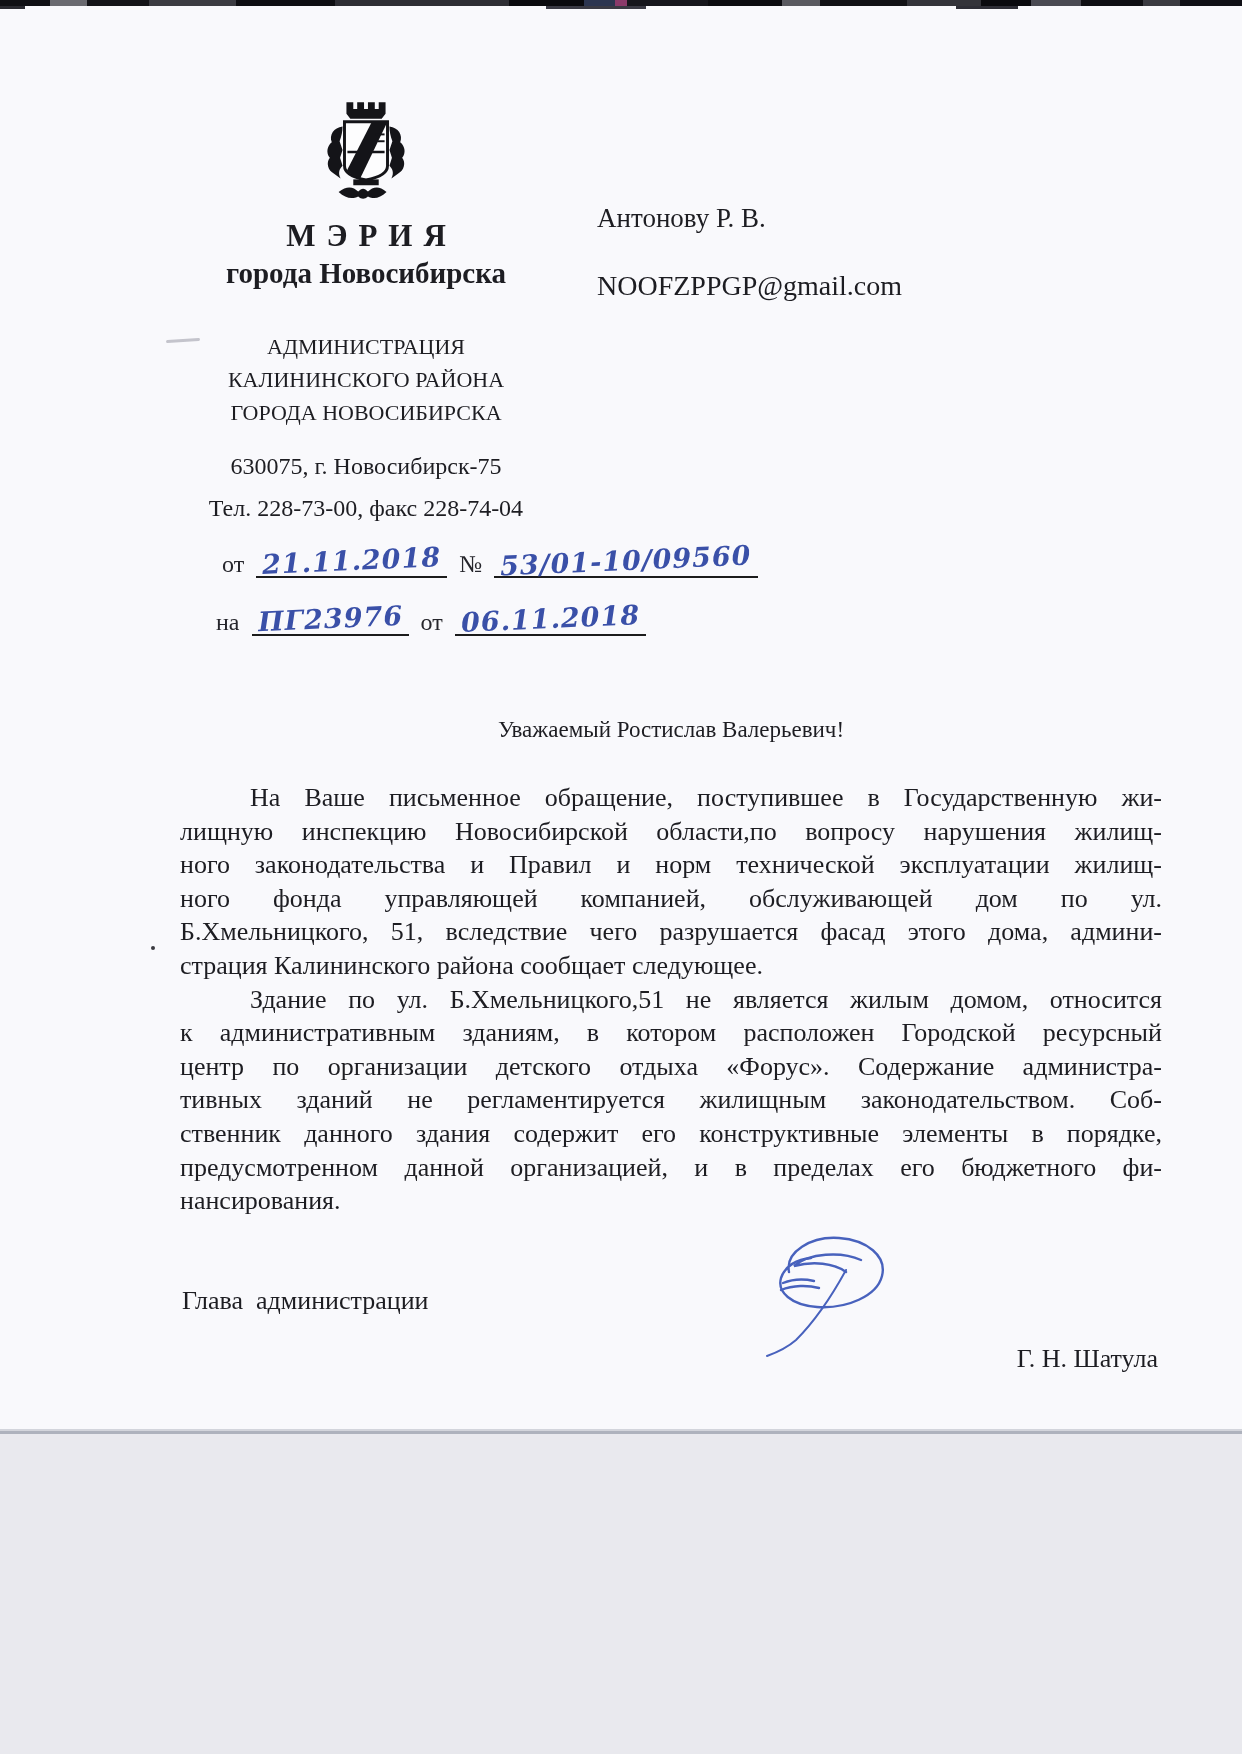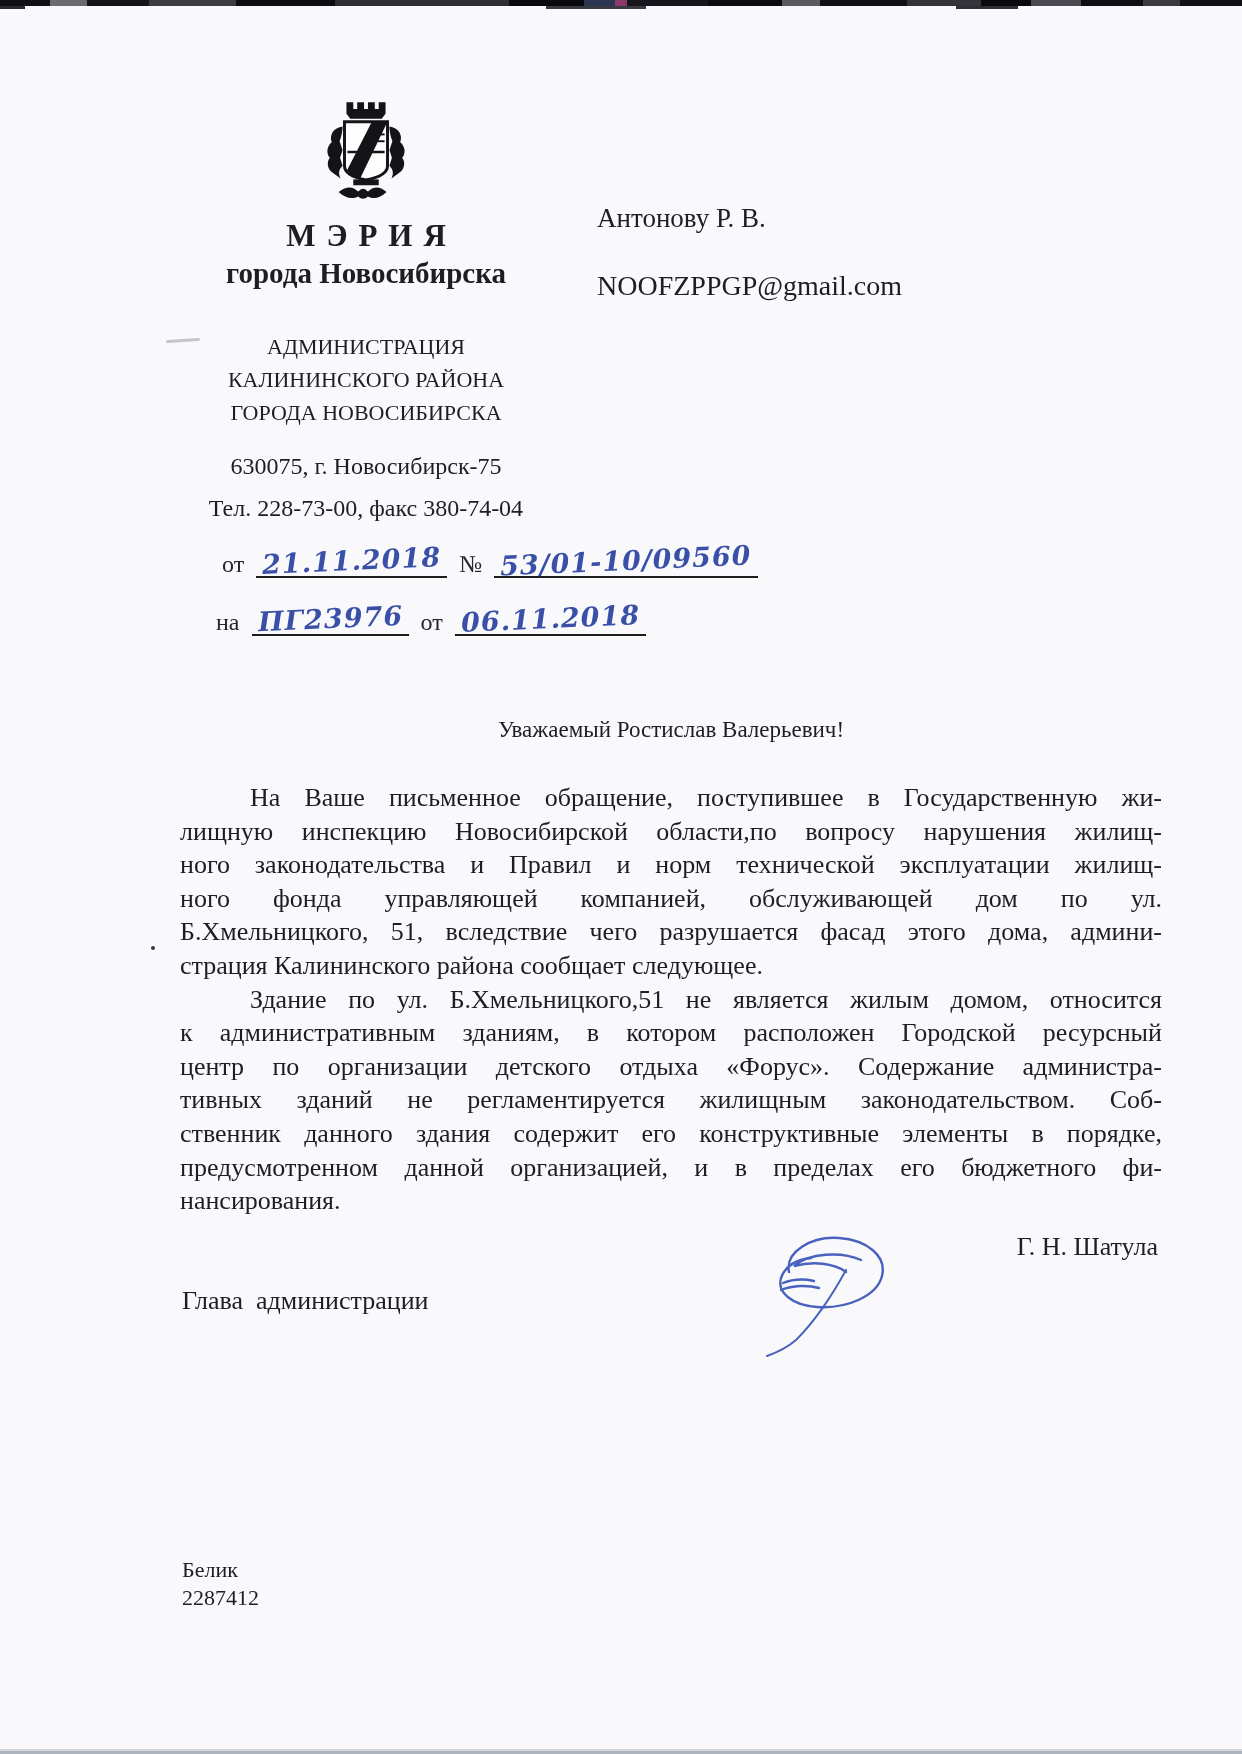--- a/index.html
+++ b/index.html
@@ -1,17 +1,17 @@
 <!DOCTYPE html>
 <html><head>
 <meta charset="utf-8">
 <style>
   html,body{margin:0;padding:0;background:#e9e9ee;}
   #page{
-    position:relative;width:1242px;height:1754px;margin:0 auto;
+    position:relative;width:1242px;height:1434px;margin:0 auto;
     background:#f9f9fc;overflow:hidden;
     font-family:"Liberation Serif","DejaVu Serif",serif;
     color:#1d1d22;
   }
   
   .top-edge{position:absolute;top:0;left:0;width:100%;height:6px;
     background:linear-gradient(90deg,#101014 0 4%,#6a6a70 4% 7%,#141418 7% 12%,#3c3c42 12% 19%,
       #0e0e12 19% 27%,#2e2e34 27% 41%,#0a0a0e 41% 47%,#2c3550 47% 49.5%,#8a3a6a 49.5% 50.5%,
       #16161c 50.5% 57%,#0c0c10 57% 63%,#5a5a60 63% 66%,#121216 66% 73%,#34343a 73% 79%,
       #0a0a0e 79% 83%,#4a4a52 83% 87%,#0f0f13 87% 92%,#3a3a40 92% 95%,#101016 95% 100%);}
@@ -42,21 +42,21 @@
   
   .recipient{position:absolute;left:597px;top:203px;font-size:27px;}
   .recipient .email{margin-top:36px;font-size:28px;}
   
   .salutation{position:absolute;left:180px;top:717px;width:982px;text-align:center;font-size:23px;}
   .body-text{position:absolute;left:180px;top:781px;width:982px;font-size:26px;line-height:33.6px;}
   .jl{text-align:justify;text-align-last:justify;}
   .ind{text-indent:70px;}
   
   .sig-title{position:absolute;left:182px;top:1286px;font-size:26px;white-space:pre;}
-  .sig-name{position:absolute;right:84px;top:1232px;font-size:26px;}
+  .sig-name{position:absolute;right:84px;top:1344px;font-size:26px;}
   .sig-mark{position:absolute;left:733px;top:1230px;width:168px;height:130px;}
   
   .footer{position:absolute;left:182px;top:1556px;font-size:22px;line-height:28px;}
 </style>
 </head>
 <body>
 
 <div id="page">
 
   <div class="top-edge"></div>
@@ -84,21 +84,21 @@
     </svg>
     <div class="org-title">МЭРИЯ</div>
     <div class="org-subtitle">города Новосибирска</div>
     <div class="dept">
       <div>АДМИНИСТРАЦИЯ</div>
       <div>КАЛИНИНСКОГО РАЙОНА</div>
       <div>ГОРОДА НОВОСИБИРСКА</div>
     </div>
     <div class="addr">
       <div>630075, г. Новосибирск-75</div>
-      <div>Тел. 228-73-00, факс 380-74-04</div>
+      <div>Тел. 228-73-00, факс 228-74-04</div>
     </div>
   </div>
 
   <div class="ref-row" id="ref-row-1">
     <span>от</span>
     <span class="blank w-date">
         <span class="hw">21.11.2018</span>
       </span>
     <span>№</span>
     <span class="blank w-num">

